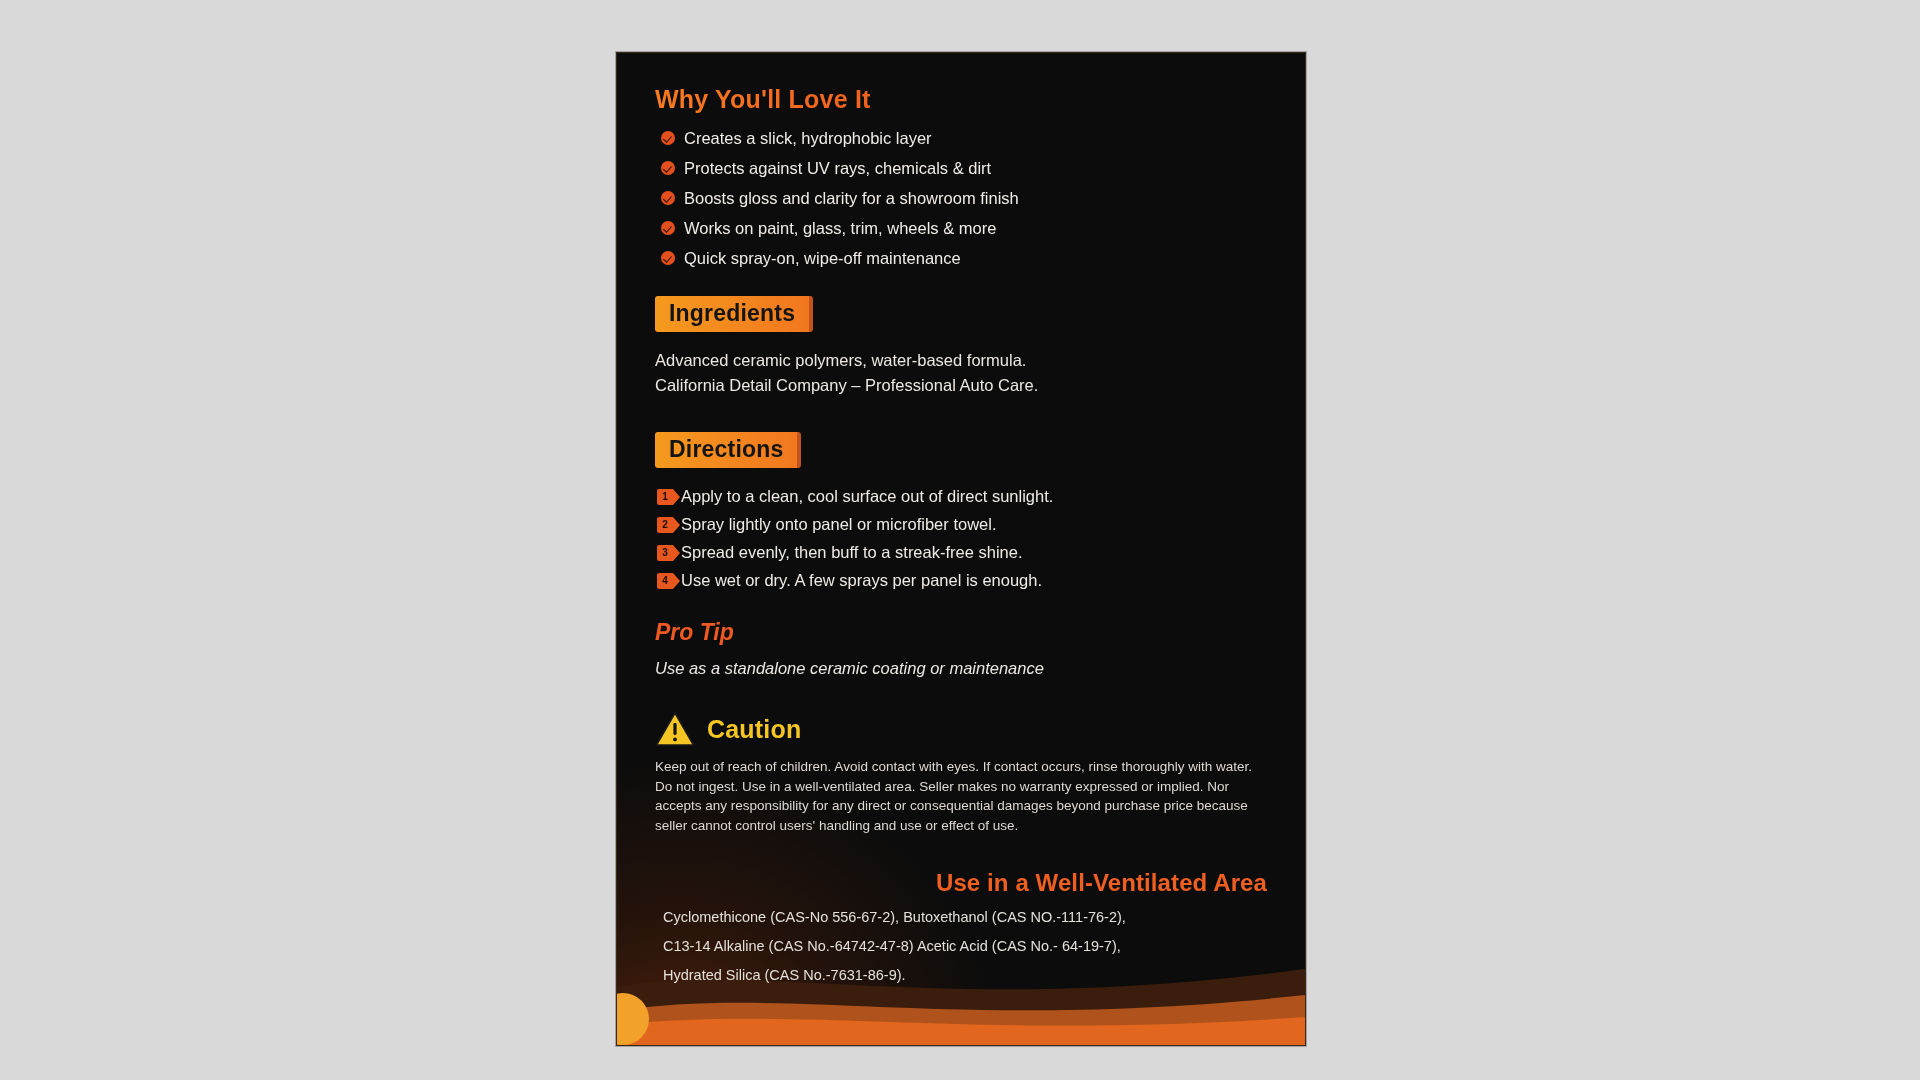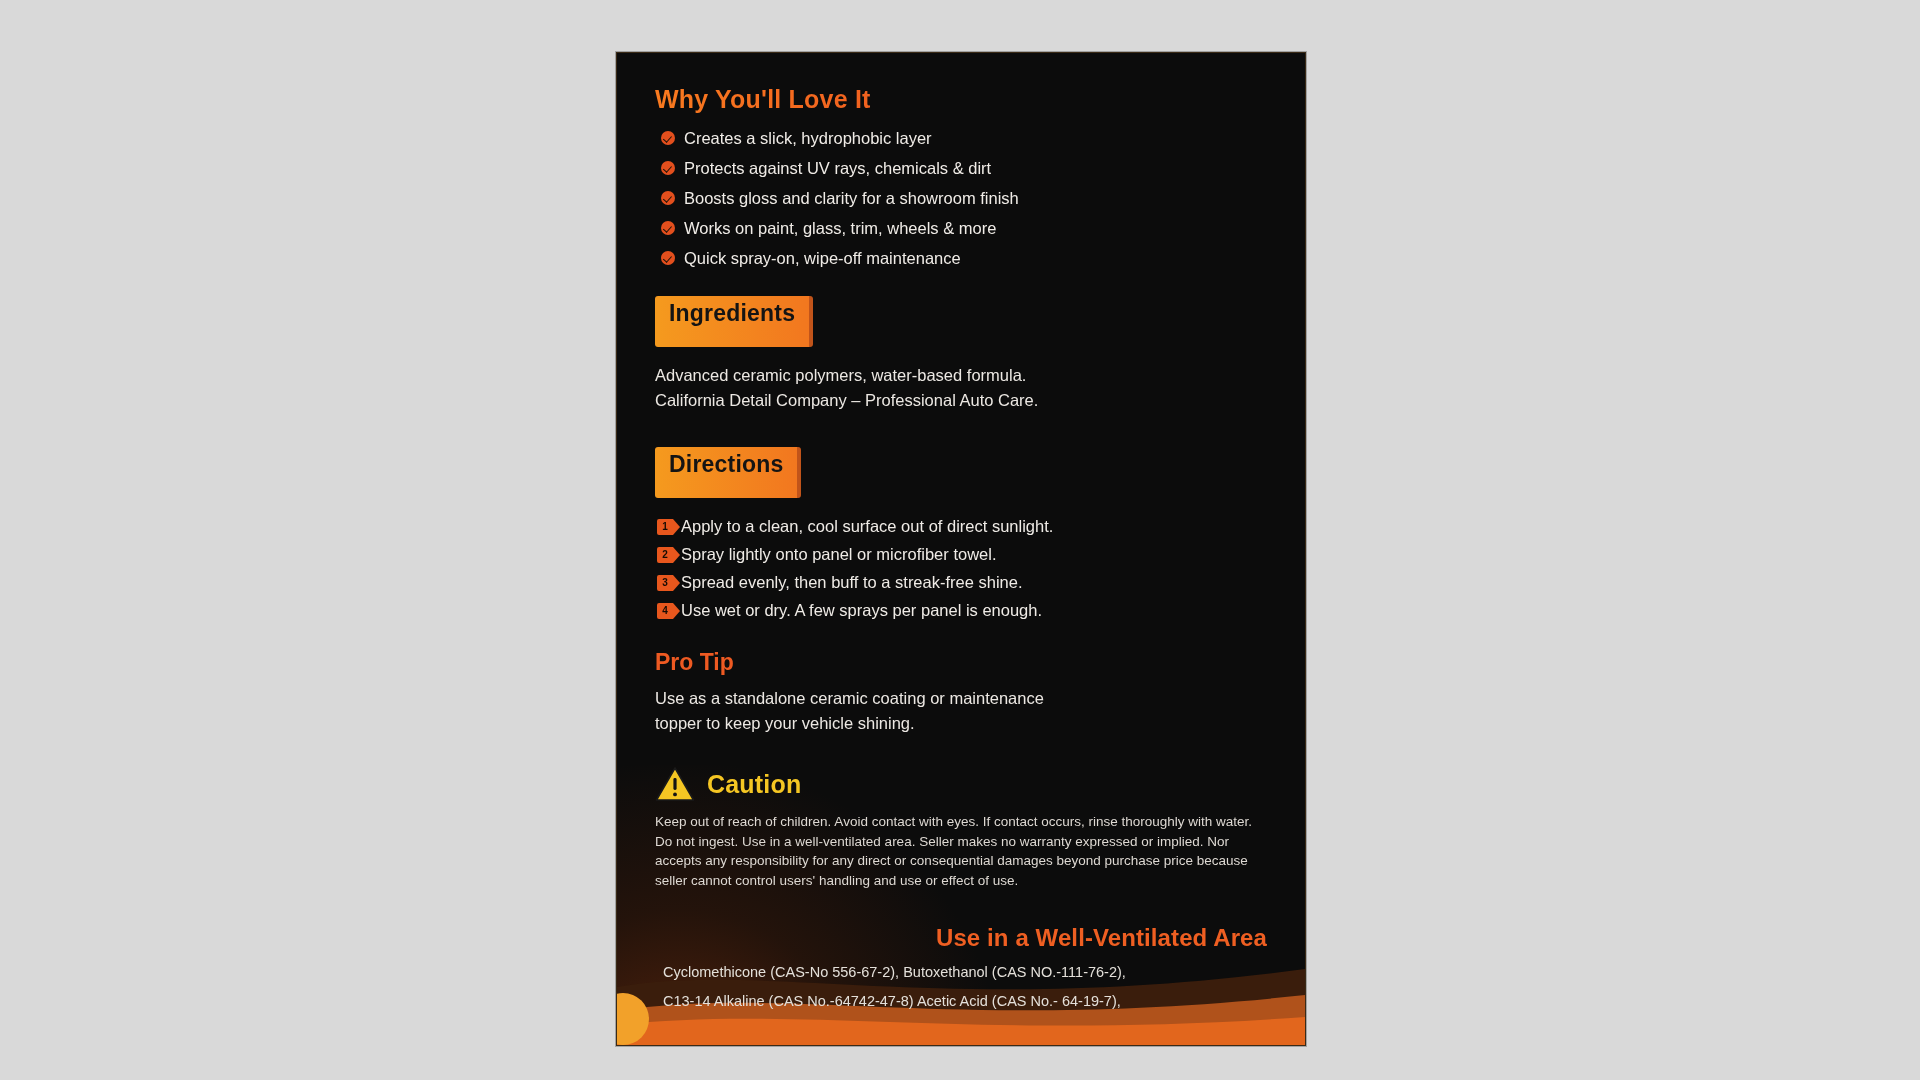--- a/index.html
+++ b/index.html
@@ -87,21 +87,21 @@
     letter-spacing: 0.1px;
     text-align: right;
   }
 
   .badge-title {
     display: inline-block;
     font-size: 23px;
     font-weight: bold;
     color: #141414;
     background: linear-gradient(90deg, #f59a1e 0%, #f2771f 100%);
-    padding: 4px 14px 20px 14px;
+    padding: 4px 14px 5px 14px;
     border-radius: 3px;
     border-right: 4px solid #c1541a;
     margin: 0 0 16px 0;
     letter-spacing: 0.2px;
   }
 
   
   ul.bullets {
     list-style: none;
     margin: 0 0 26px 0;
@@ -210,21 +210,21 @@
 
   
   p.chem-text {
     margin: 8px;
     font-size: 14.5px;
     line-height: 21px;
     color: #e4e0da;
   }
 
   .pad-top-lg { margin-top: 34px; }
-  .pad-top-md { margin-top: 26px; }
+  .pad-top-md { margin-top: 26px; font-style: italic; }
 </style>
 </head>
 <body>
 
 <div id="stage">
 
   <div id="label-panel">
 
     <div id="glow"></div>
 
@@ -287,36 +287,36 @@
           <li>
             <span class="step-icon">4</span>
             <span>Use wet or dry. A few sprays per panel is enough.</span>
           </li>
         </ul>
       </div>
 
       <div class="pad-top-md">
         <h2 class="plain-orange">Pro Tip</h2>
         <p class="body-text">Use as a standalone ceramic coating or maintenance</p>
-        <p class="body-text">topper to keep your vehicle shining.</p>
       </div>
 
       <div>
         <div class="caution-head">
           <svg class="warn-tri" viewBox="0 0 40 36">
             <path d="M20 2 L38.5 34 L1.5 34 Z" fill="#f5c623" stroke="#1a1a1a" stroke-width="1.6" stroke-linejoin="round"></path>
             <rect x="18.4" y="12" width="3.2" height="12" rx="1.4" fill="#141414"></rect>
             <circle cx="20" cy="28.4" r="1.9" fill="#141414"></circle>
           </svg>
           <span class="caution-label">Caution</span>
         </div>
         <p class="caution-text">Keep out of reach of children. Avoid contact with eyes. If contact occurs, rinse thoroughly with water. Do not ingest. Use in a well-ventilated area. Seller makes no warranty expressed or implied. Nor accepts any responsibility for any direct or consequential damages beyond purchase price because seller cannot control users' handling and use or effect of use.</p>
       </div>
 
       <div class="pad-top-lg">
         <h2 class="wellvent">Use in a Well-Ventilated Area</h2>
         <p class="chem-text">Cyclomethicone (CAS-No 556-67-2), Butoxethanol (CAS NO.-111-76-2),</p>
         <p class="chem-text">C13-14 Alkaline (CAS No.-64742-47-8) Acetic Acid (CAS No.- 64-19-7),</p>
+        <p class="chem-text">Hydrated Silica (CAS No.-7631-86-9).</p>
       </div>
 
     </div>
   </div>
 </div>
 
 </body></html>

